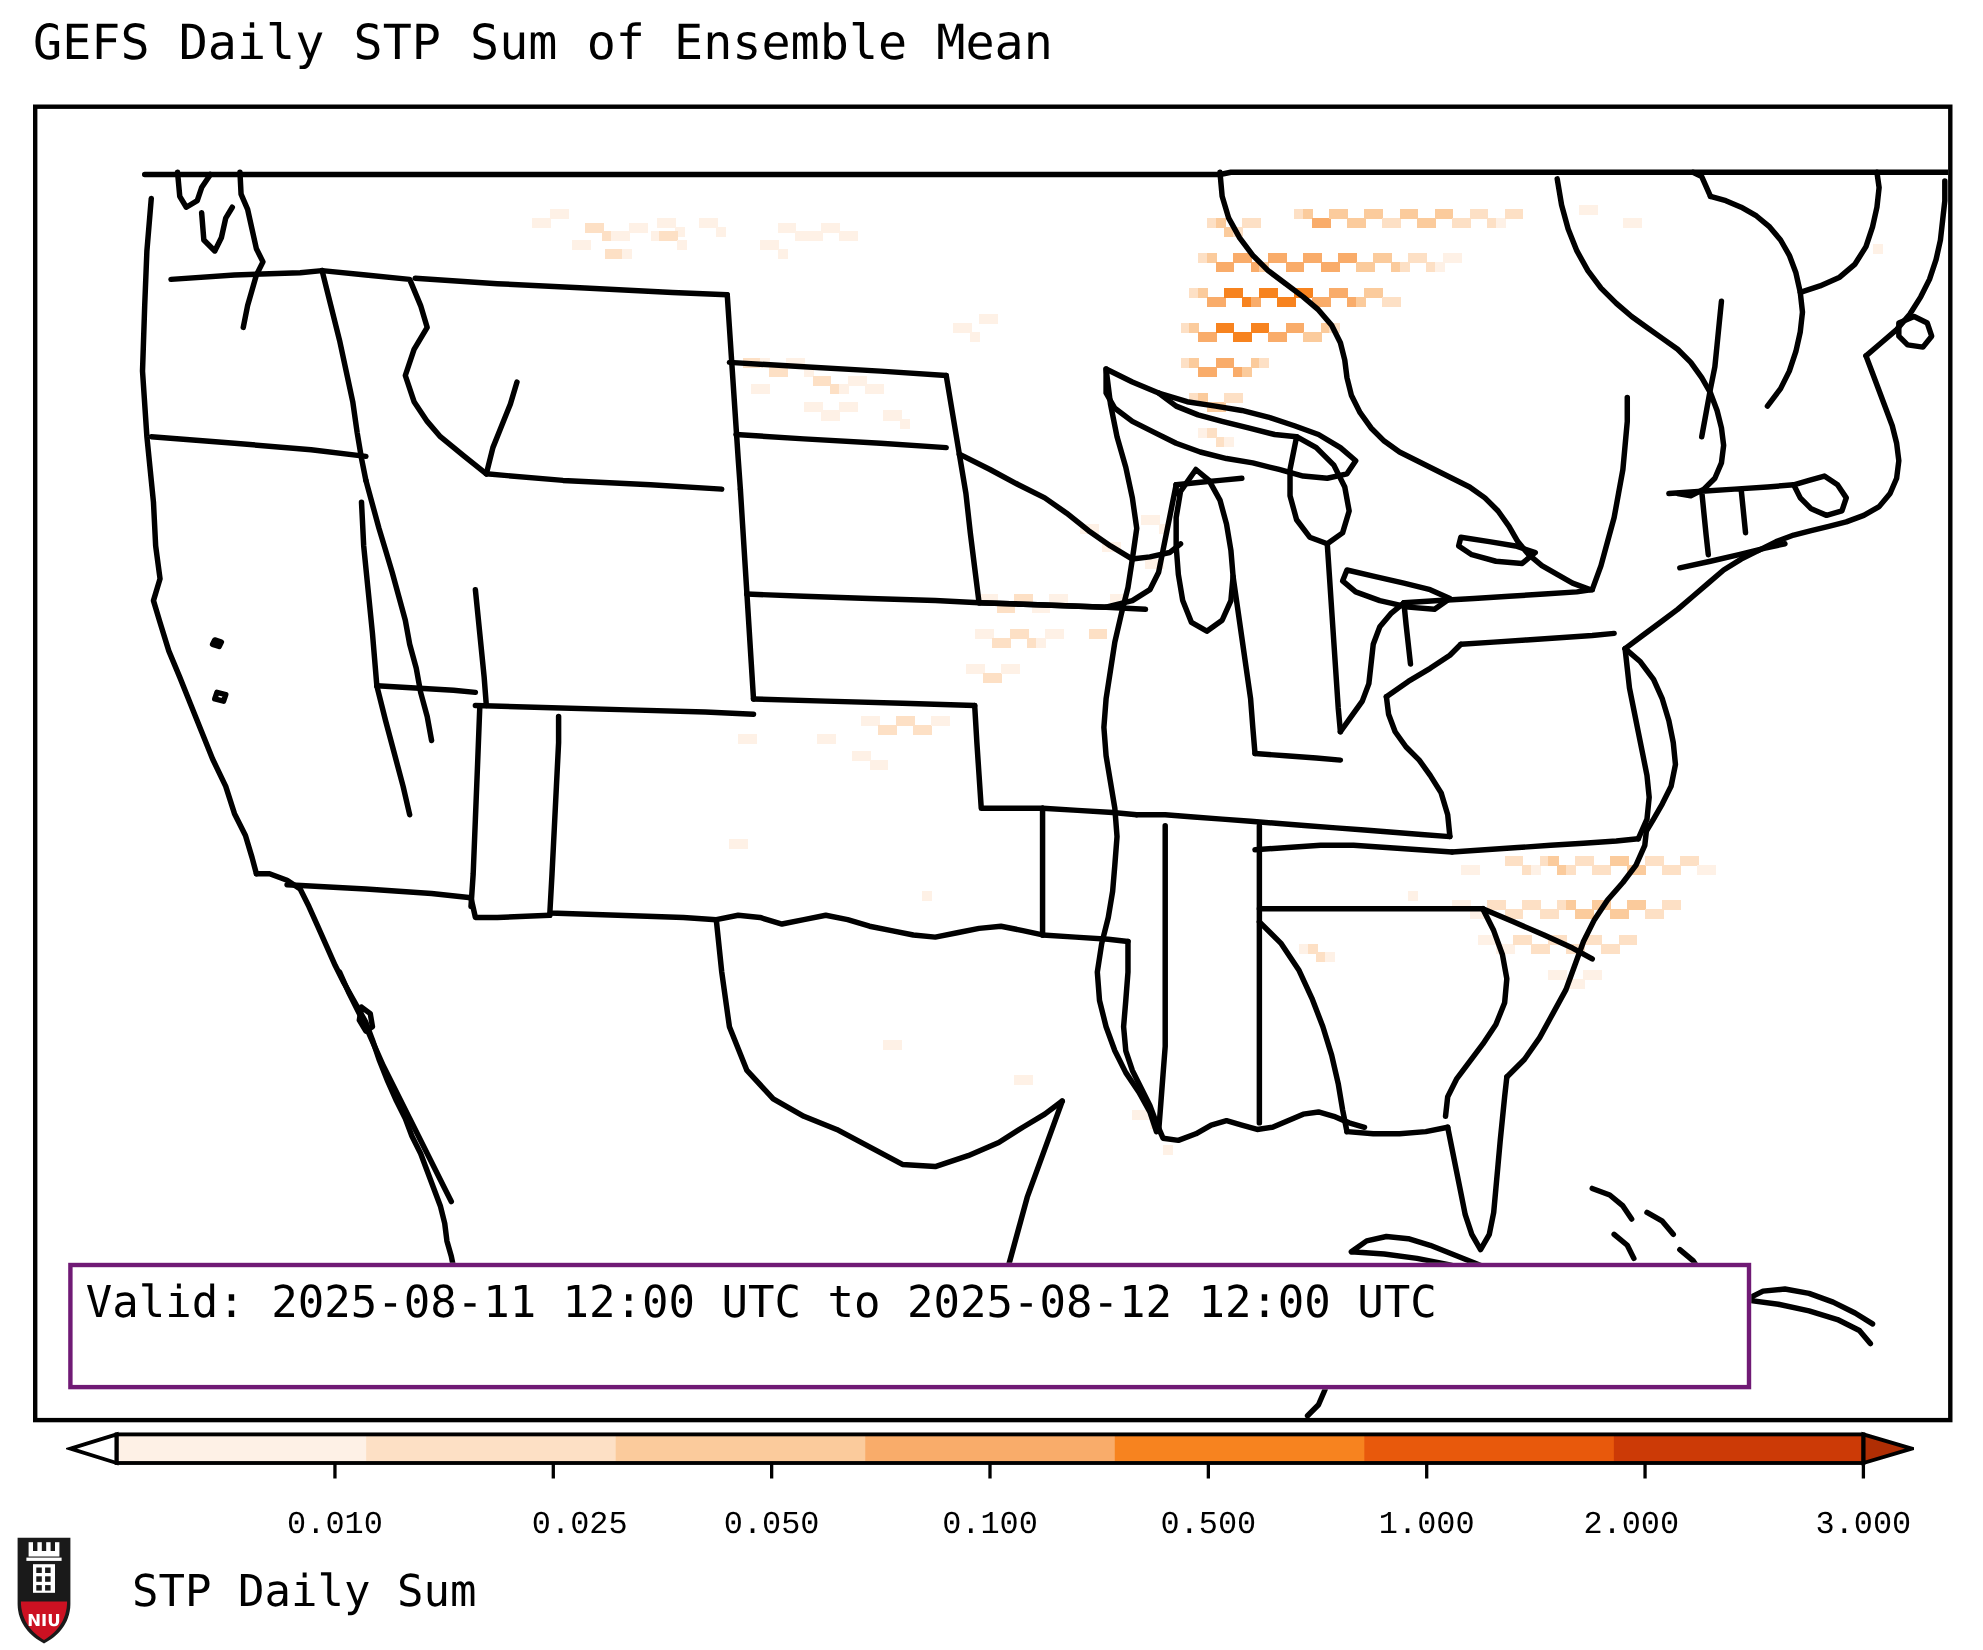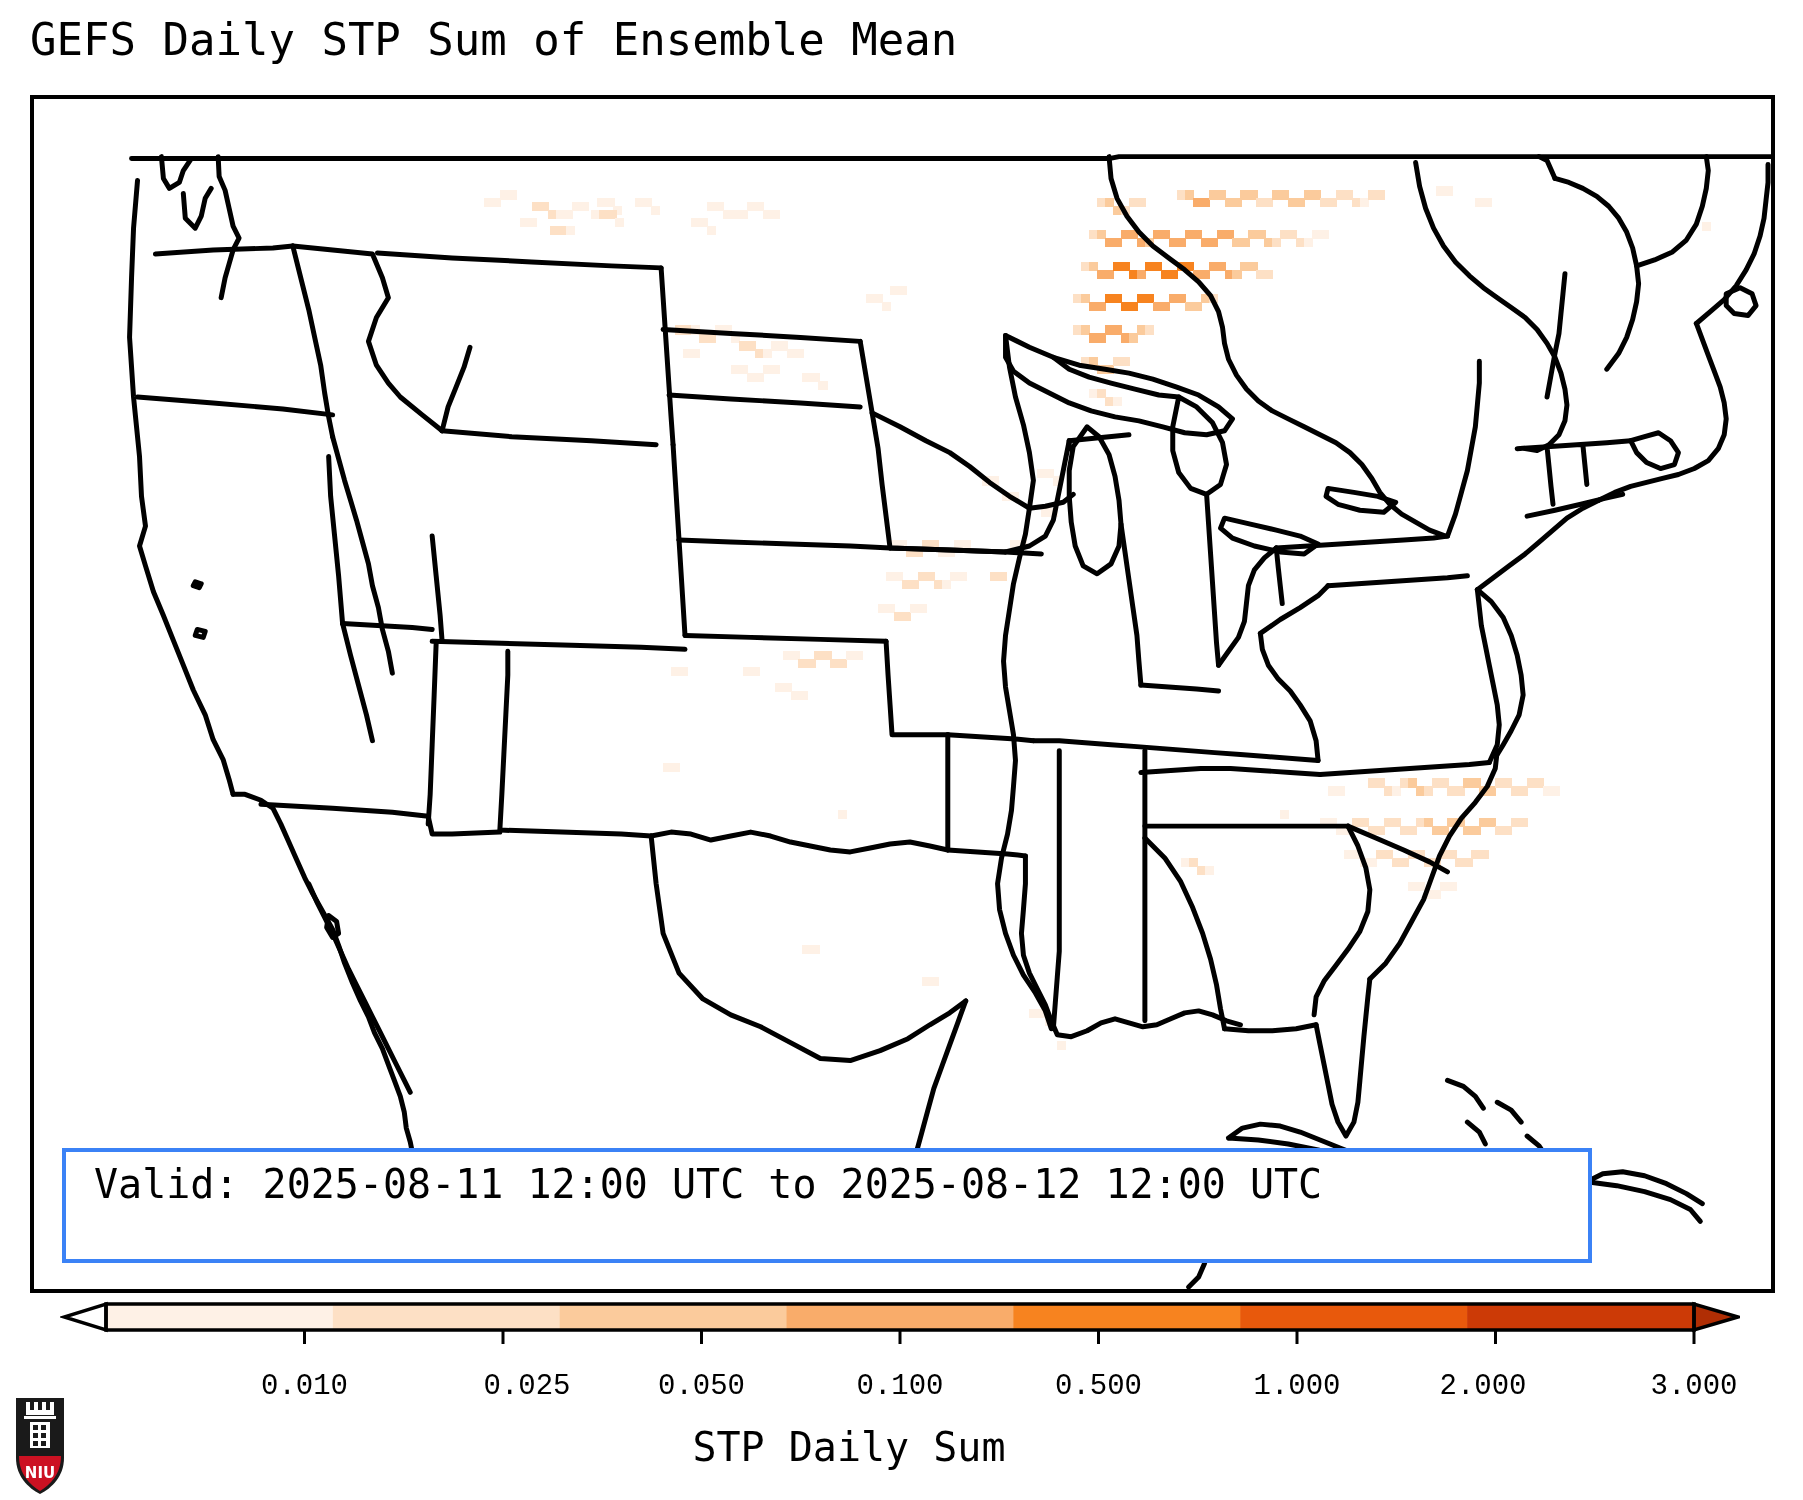--- a/index.html
+++ b/index.html
@@ -8,32 +8,32 @@
        -webkit-font-smoothing:antialiased;overflow:hidden;}
 
   #title{position:absolute;left:30px;top:14px;font-size:44px;color:#000;
          letter-spacing:0px;white-space:nowrap;}
 
   #map-frame{position:absolute;left:30px;top:95px;width:1745px;height:1198px;
              border:4px solid #000;box-sizing:border-box;background:#fff;overflow:hidden;}
   #map-canvas{position:absolute;left:0;top:0;width:100%;height:100%;}
 
   #info-box{position:absolute;left:62px;top:1148px;width:1530px;height:115px;
-            border:4px solid #3b82f6;background:#fff;box-sizing:border-box;
-            padding:6px 0 0 28px;z-index:30;}
+            border:4px solid #701a75;background:#fff;box-sizing:border-box;
+            padding:6px 0 0 12px;z-index:30;}
   #info-box .line{font-size:40px;line-height:53px;color:#000;white-space:pre;}
 
   #cbar-wrap{position:absolute;left:60px;top:1300px;width:1680px;height:46px;z-index:20;}
   #cbar-svg{display:block;}
 
   #cbar-ticklabels{position:absolute;left:0;top:1370px;width:1803px;height:52px;z-index:20;}
   #cbar-ticklabels span{position:absolute;font-size:29px;color:#000;
                         transform:translateX(-50%);white-space:nowrap;font-family:Liberation Mono, monospace;}
 
-  #cbar-axis-label{position:absolute;top:1424px;left:0;width:1578px;text-align:center;
+  #cbar-axis-label{position:absolute;top:1424px;left:0;width:1578px;
                    font-size:40px;color:#000;}
   #cbar-axis-label span{display:inline-block;margin-left:120px;}
 
   #niu-logo{position:absolute;left:12px;top:1396px;width:56px;height:100px;z-index:40;}
 </style>
 </head>
 <body>
 
 <div id="title">GEFS Daily STP Sum of Ensemble Mean</div>
 

